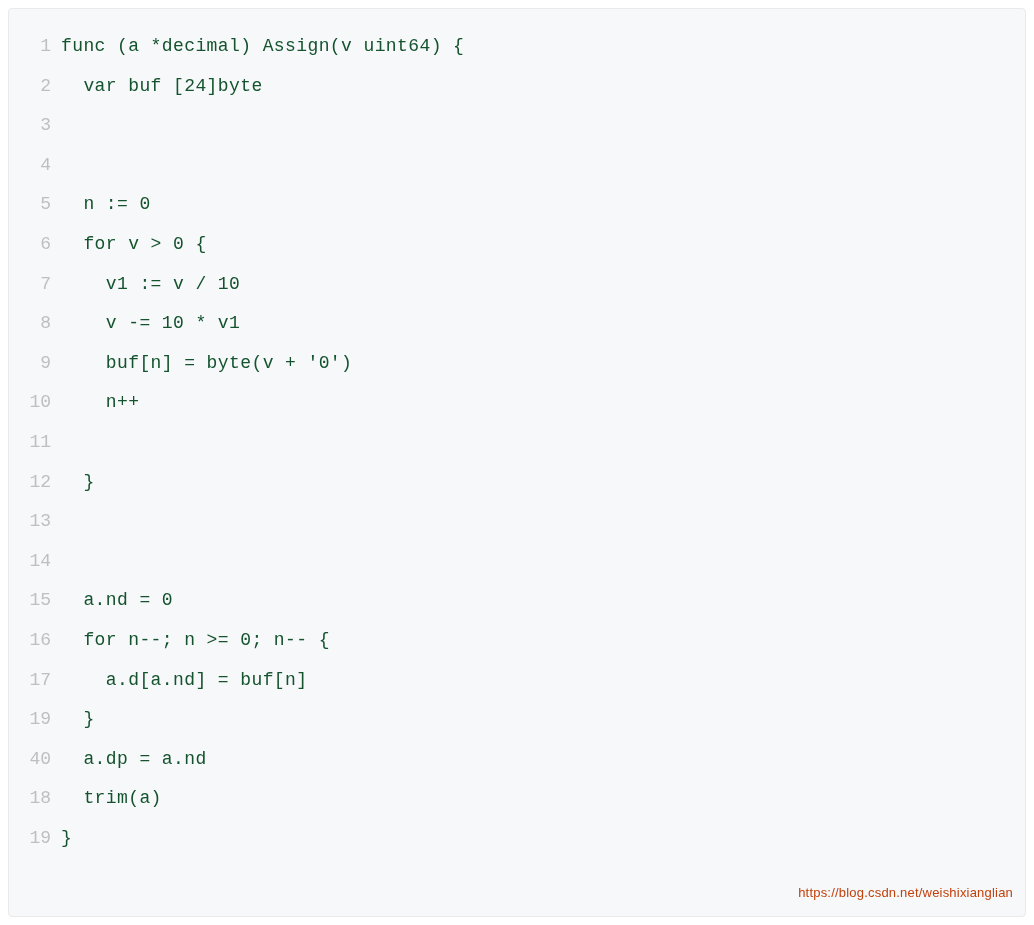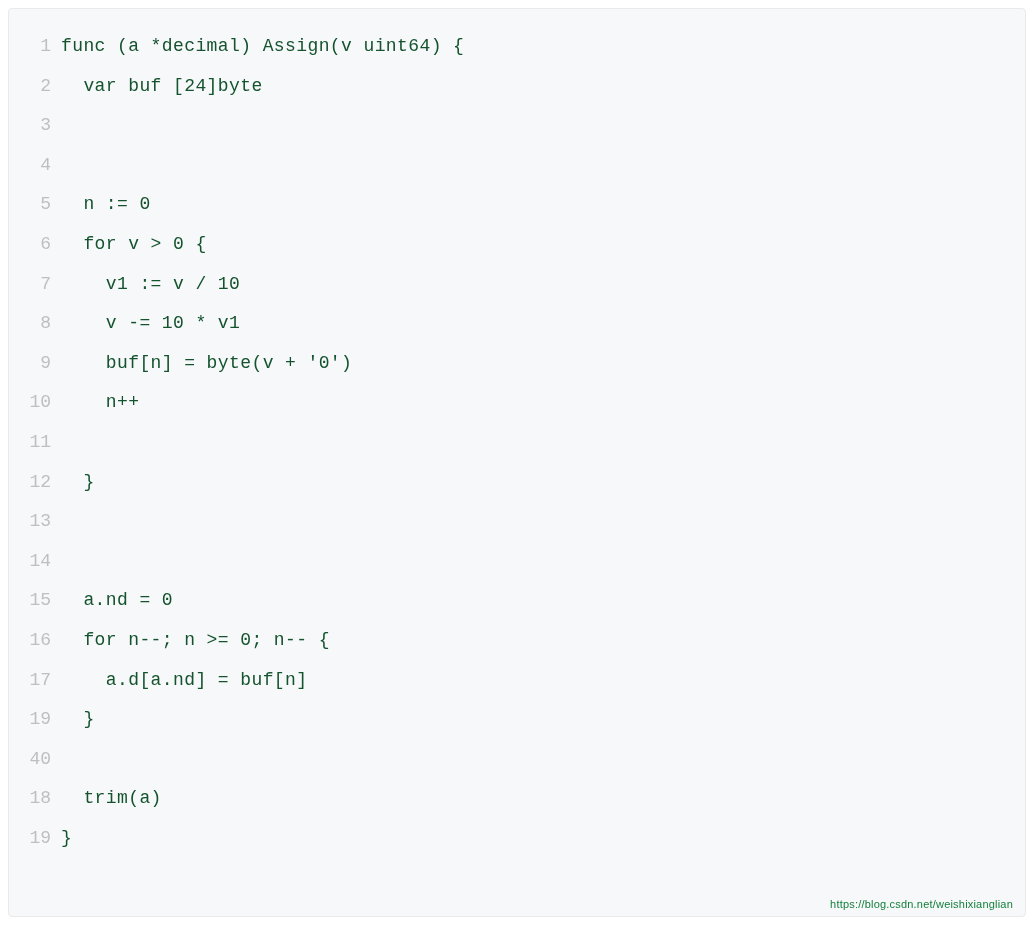--- a/index.html
+++ b/index.html
@@ -39,24 +39,24 @@
     padding-right: 10px;
     user-select: none;
   }
   .code {
     color: #14532d;
     letter-spacing: 0.4px;
   }
   .watermark {
     position: absolute;
     right: 12px;
-    bottom: 6px;
+    bottom: 16px;
     font-family: Arial, sans-serif;
-    font-size: 11px;
-    color: #15803d;
+    font-size: 13px;
+    color: #c2410c;
     letter-spacing: 0.2px;
   }
 </style>
 </head>
 <body>
 
 <div class="code-block">
   <div class="code-lines">
     <div class="code-line"><span class="lineno">1</span><span class="code">func (a *decimal) Assign(v uint64) {</span></div>
     <div class="code-line"><span class="lineno">2</span><span class="code">  var buf [24]byte</span></div>
@@ -69,18 +69,18 @@
     <div class="code-line"><span class="lineno">9</span><span class="code">    buf[n] = byte(v + '0')</span></div>
     <div class="code-line"><span class="lineno">10</span><span class="code">    n++</span></div>
     <div class="code-line"><span class="lineno">11</span></div>
     <div class="code-line"><span class="lineno">12</span><span class="code">  }</span></div>
     <div class="code-line"><span class="lineno">13</span><span class="code"></span></div>
     <div class="code-line"><span class="lineno">14</span></div>
     <div class="code-line"><span class="lineno">15</span><span class="code">  a.nd = 0</span></div>
     <div class="code-line"><span class="lineno">16</span><span class="code">  for n--; n &gt;= 0; n-- {</span></div>
     <div class="code-line"><span class="lineno">17</span><span class="code">    a.d[a.nd] = buf[n]</span></div>
     <div class="code-line"><span class="lineno">19</span><span class="code">  }</span></div>
-    <div class="code-line"><span class="lineno">40</span></div>
+    <div class="code-line"><span class="lineno">40</span><span class="code">  a.dp = a.nd</span></div>
     <div class="code-line"><span class="lineno">18</span><span class="code">  trim(a)</span></div>
     <div class="code-line"><span class="lineno">19</span><span class="code">}</span></div>
   </div>
   <div class="watermark">https://blog.csdn.net/weishixianglian</div>
 </div>
 
 </body></html>

